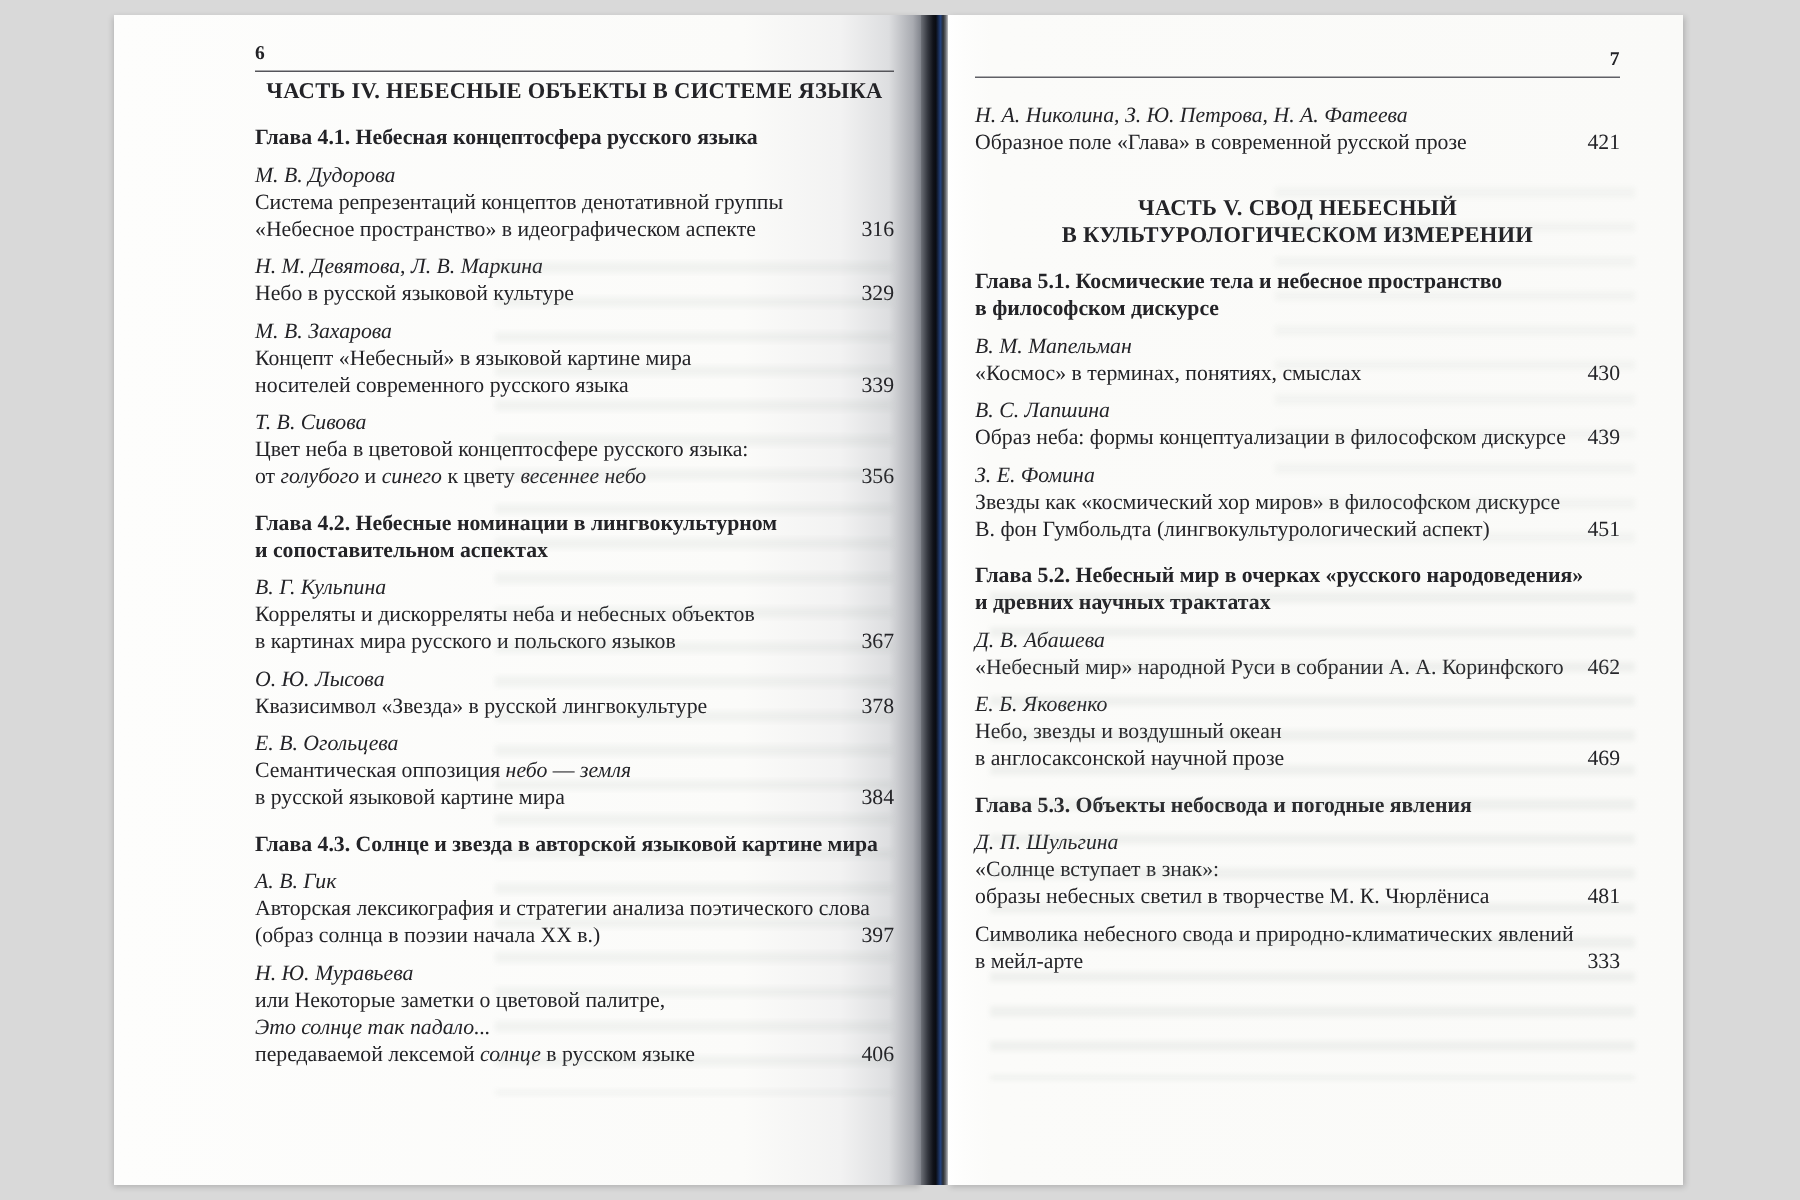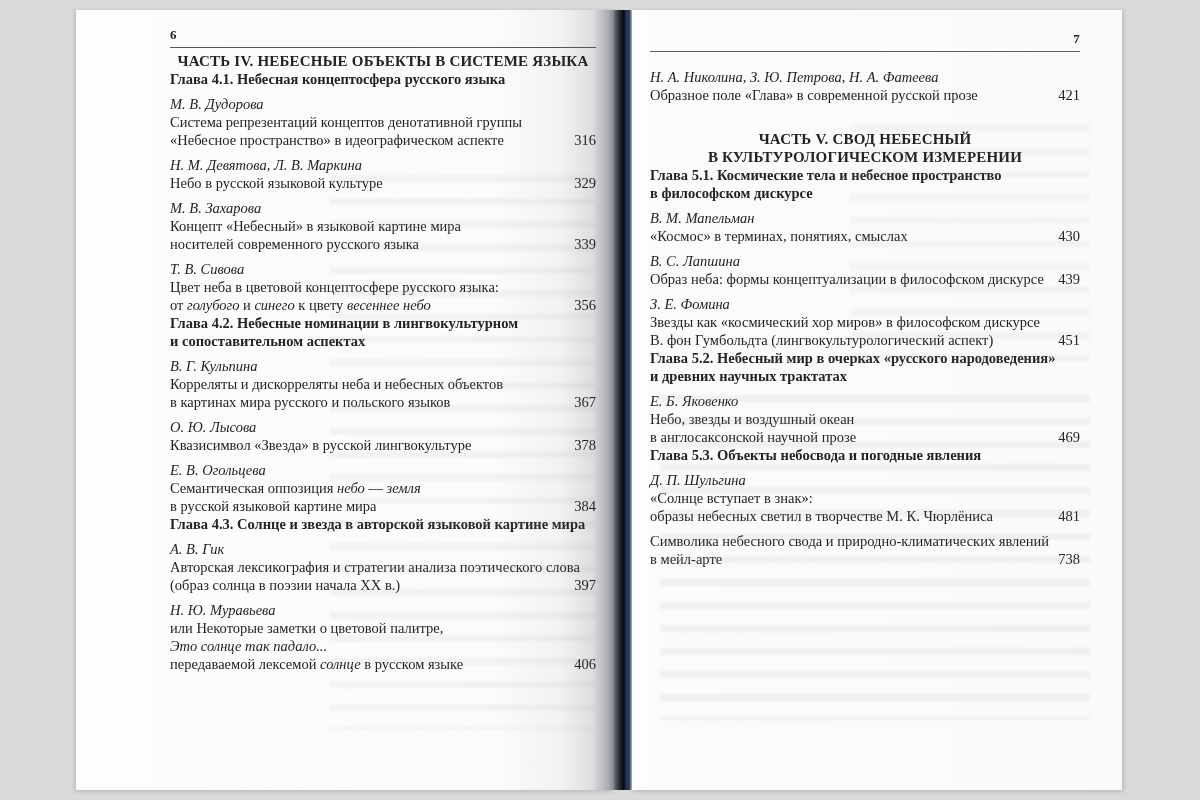--- a/index.html
+++ b/index.html
@@ -33,21 +33,21 @@
       #22407c 72%,#2a2e33 82%,#6d7077 92%,#c9cacd 100%);
   }
   .folio{font-weight:bold;font-size:13px;letter-spacing:.3px;}
   .page.left .folio{text-align:left;}
   .page.right .folio{text-align:right;}
   .rule{border:none;border-top:1.5px solid #55555a;margin:3px 0 0 0;}
   .page.right .rule{border-top-color:#606066;}
 
   .toc .part{margin-top:26px;text-align:center;font-weight:bold;font-size:15px;letter-spacing:.2px;}
   .toc .part:first-child{margin-top:4px;}
-  .toc .chapter{margin-top:0;font-weight:bold;}
+  .toc .chapter{margin-top:13px;font-weight:bold;}
   .toc .entry{margin-top:7px;}
   .page.right .toc .entry:first-child{margin-top:16px;}
   .authors{font-style:italic;}
   .title-line{display:flex;justify-content:space-between;}
   .title-line .pn{margin-left:12px;white-space:nowrap;}
 
   
   .bleed{
     position:absolute;pointer-events:none;
     filter:blur(1.6px);opacity:.6;
@@ -213,20 +213,27 @@
           <div class="title-line">
             <span class="tt">В. фон Гумбольдта (лингвокультурологический аспект)</span>
             <span class="pn">451</span>
           </div>
         </div>
         <div class="chapter">
           <div class="hline">Глава 5.2. Небесный мир в очерках «русского народоведения»</div>
           <div class="hline">и древних научных трактатах</div>
         </div>
         <div class="entry">
+          <div class="authors">Д. В. Абашева</div>
+          <div class="title-line">
+            <span class="tt">«Небесный мир» народной Руси в собрании А. А. Коринфского</span>
+            <span class="pn">462</span>
+          </div>
+        </div>
+        <div class="entry">
           <div class="authors">Е. Б. Яковенко</div>
           <div class="title-line">
             <span class="tt">Небо, звезды и воздушный океан</span>
           </div>
           <div class="title-line">
             <span class="tt">в англосаксонской научной прозе</span>
             <span class="pn">469</span>
           </div>
         </div>
         <div class="chapter">
@@ -241,21 +248,21 @@
             <span class="tt">образы небесных светил в творчестве М. К. Чюрлёниса</span>
             <span class="pn">481</span>
           </div>
         </div>
         <div class="entry">
           <div class="title-line">
             <span class="tt">Символика небесного свода и природно-климатических явлений</span>
           </div>
           <div class="title-line">
             <span class="tt">в мейл-арте</span>
-            <span class="pn">738</span>
+            <span class="pn">333</span>
           </div>
         </div>
       </div>
   </div>
 
 </div>
 
 <div class="bleed b1"></div>
 <div class="bleed b2"></div>
 <div class="bleed b3"></div>

